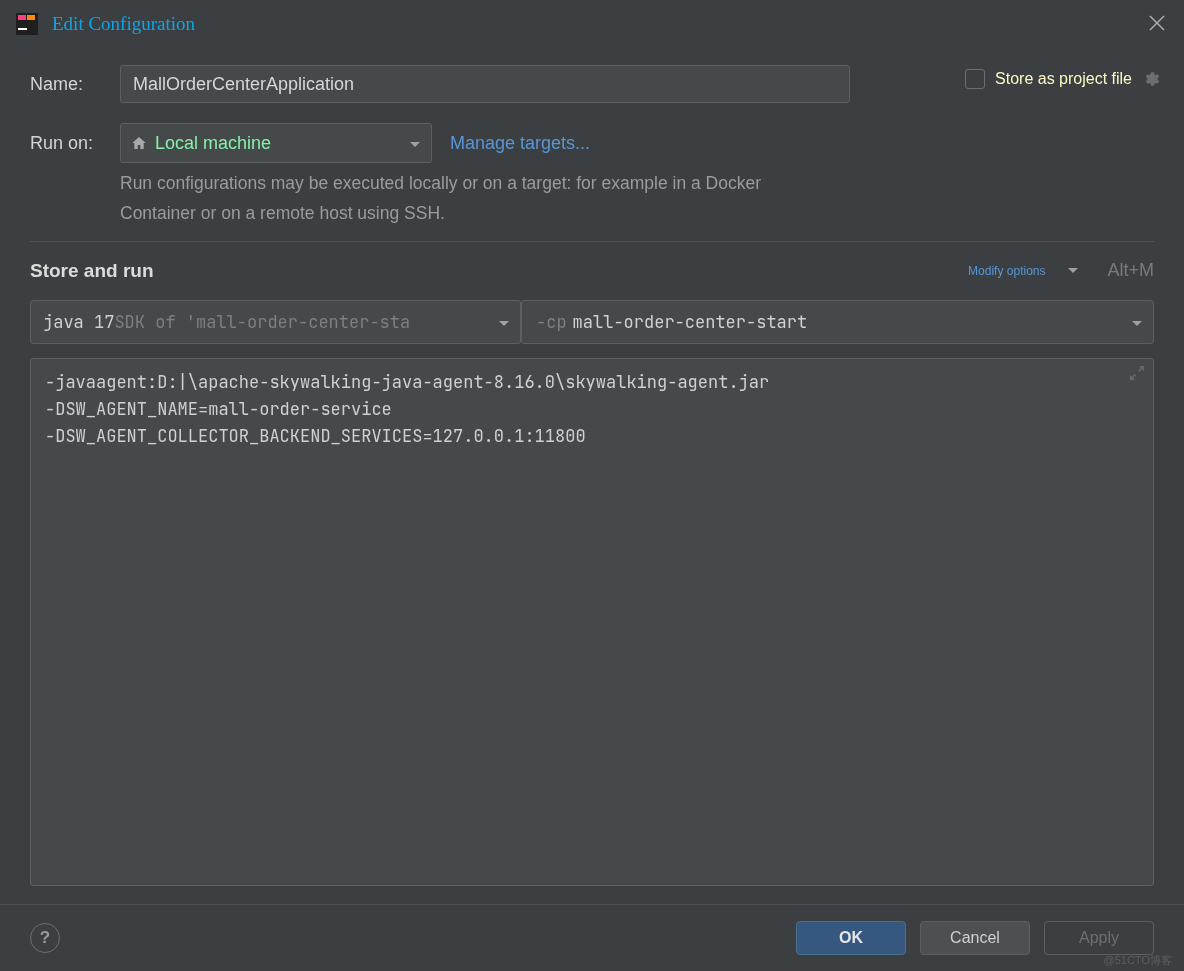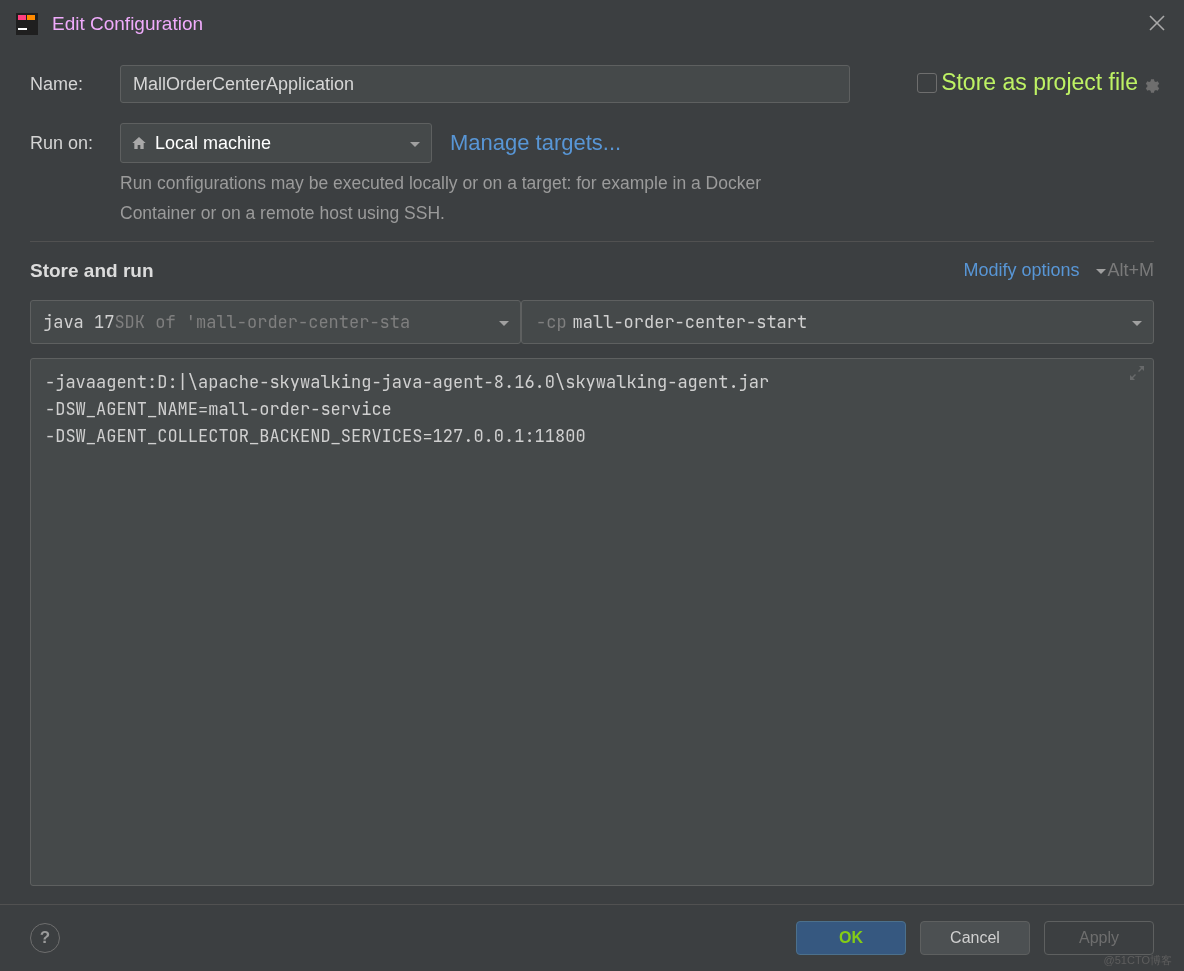--- a/index.html
+++ b/index.html
@@ -15,67 +15,67 @@
     --link:#5896d6;
     --blue-btn:#365880;
     --blue-btn-border:#4c708c;
     --mono: "JetBrains Mono","Consolas","Courier New",monospace;
   }
   html,body{margin:0;padding:0;width:1184px;height:971px;background:var(--bg);font-family:"Segoe UI",Arial,sans-serif;color:var(--txt);font-size:15px;overflow:hidden;}
   
   
   .titlebar{height:47px;display:flex;align-items:center;padding:0 16px;position:relative;}
   .titlebar .appicon{width:22px;height:22px;margin-right:14px;display:flex;align-items:center;justify-content:center;}
-  .titlebar .title{font-size:19px;color:#f0abfc;}
+  .titlebar .title{font-size:19px;color:#0ea5e9;font-family:Liberation Serif, serif;}
   .titlebar .close{position:absolute;right:18px;top:14px;width:18px;height:18px;cursor:pointer;}
   .titlebar .close svg{stroke:#a9a9a9;stroke-width:1.6;}
   
   
   .form-area{padding:18px 30px 0 30px;}
   .row{display:flex;align-items:center;margin-bottom:20px;position:relative;}
   .lbl{width:90px;font-size:18px;color:var(--txt-light);}
   .name-input{flex:0 0 730px;height:38px;background:var(--bg-field);border:1px solid var(--border);border-radius:3px;color:#d6d6d6;font-size:18px;padding:0 12px;box-sizing:border-box;}
-  .store-block{position:absolute;right:-6px;top:4px;display:flex;align-items:center;gap:4px;font-size:23px;color:#bef264;}
+  .store-block{position:absolute;right:-6px;top:4px;display:flex;align-items:center;gap:10px;font-size:16px;color:#fef9c3;}
   .chk{width:18px;height:18px;border:1.5px solid #6e6e6e;border-radius:3px;background:transparent;}
   .gear{width:18px;height:18px;}
   .gear svg{fill:#6e6e6e;}
   
-  .dd{height:38px;background:var(--bg-field);border:1px solid var(--border);border-radius:3px;display:flex;align-items:center;padding:0 10px;color:#ffffff;font-size:18px;cursor:pointer;position:relative;}
+  .dd{height:38px;background:var(--bg-field);border:1px solid var(--border);border-radius:3px;display:flex;align-items:center;padding:0 10px;color:#86efac;font-size:18px;cursor:pointer;position:relative;}
   .dd .chev{margin-left:auto;}
   .chev svg{fill:#a0a0a0;}
   .home-ic{width:16px;height:16px;margin-right:8px;}
   .home-ic svg{fill:#a9a9a9;}
   .runon-dd{width:290px;margin-right:18px;}
-  .link{color:var(--link);font-size:22px;cursor:pointer;}
+  .link{color:var(--link);font-size:18px;cursor:pointer;}
   
   .helptext{margin-left:90px;font-size:17.5px;color:#9b9b9b;line-height:1.7;margin-top:-6px;margin-bottom:6px;max-width:700px;}
   
   .hr{height:1px;background:#515151;margin:12px 0 18px 0;}
   
   .section-header{display:flex;align-items:center;margin-bottom:18px;}
   .section-title{font-size:19px;font-weight:600;color:#dcdcdc;}
-  .modify{margin-left:auto;display:flex;align-items:center;gap:16px;color:var(--link);font-size:18px;cursor:pointer;}
-  .shortcut{color:#7a7a7a;font-size:18px;margin-left:0;}
+  .modify{margin-left:auto;display:flex;align-items:center;gap:22px;color:var(--link);font-size:12px;cursor:pointer;}
+  .shortcut{color:#7a7a7a;font-size:18px;margin-left:28px;}
   
   .sdk-row{display:flex;margin-bottom:14px;}
   .sdk-dd{flex:0 0 465px;height:42px;background:var(--bg-field);border:1px solid var(--border);border-radius:3px;display:flex;align-items:center;padding:0 12px;font-family:var(--mono);font-size:17px;color:#d0d0d0;cursor:pointer;position:relative;overflow:hidden;}
   .sdk-dd .dim{color:#7f7f7f;}
   .cp-dd{flex:1;height:42px;background:var(--bg-field);border:1px solid var(--border);border-radius:3px;display:flex;align-items:center;padding:0 14px;font-family:var(--mono);font-size:17px;color:#d0d0d0;cursor:pointer;position:relative;}
   .cp-dd .dim{color:#7f7f7f;margin-right:6px;}
   
   .vmopt{width:100%;height:528px;background:var(--bg-field);border:1px solid var(--border);border-radius:3px;box-sizing:border-box;padding:10px 14px;font-family:var(--mono);font-size:17px;color:#d0d0d0;line-height:1.6;resize:none;outline:none;white-space:pre;position:relative;}
   .expand-ic{position:absolute;right:10px;top:8px;width:14px;height:14px;cursor:pointer;opacity:.5;}
   .vmopt-wrap{position:relative;}
   
   
   .footer{position:absolute;bottom:0;left:0;right:0;height:66px;border-top:1px solid #515151;display:flex;align-items:center;padding:0 30px;}
   .help-btn{width:28px;height:28px;border:1.5px solid #6e6e6e;border-radius:50%;display:flex;align-items:center;justify-content:center;color:#9b9b9b;font-size:17px;font-weight:600;cursor:pointer;}
   .btns{margin-left:auto;display:flex;gap:14px;}
   .btn{min-width:110px;height:34px;border-radius:4px;font-size:16px;display:flex;align-items:center;justify-content:center;cursor:pointer;box-sizing:border-box;}
-  .btn-ok{background:var(--blue-btn);border:1px solid var(--blue-btn-border);color:#84cc16;font-weight:600;margin-left:36px;}
+  .btn-ok{background:var(--blue-btn);border:1px solid var(--blue-btn-border);color:#e5e5e5;font-weight:600;margin-left:36px;}
   .btn-cancel{background:#4c5052;border:1px solid #5e6060;color:#d0d0d0;}
   .btn-apply{background:transparent;border:1px solid #5e6060;color:#6e6e6e;}
   
   .watermark{position:absolute;right:12px;bottom:3px;font-size:11px;color:#5e5e5e;pointer-events:none;text-align:right;}
   
   input,textarea{outline:none;}
 </style>
 </head>
 <body>
 

